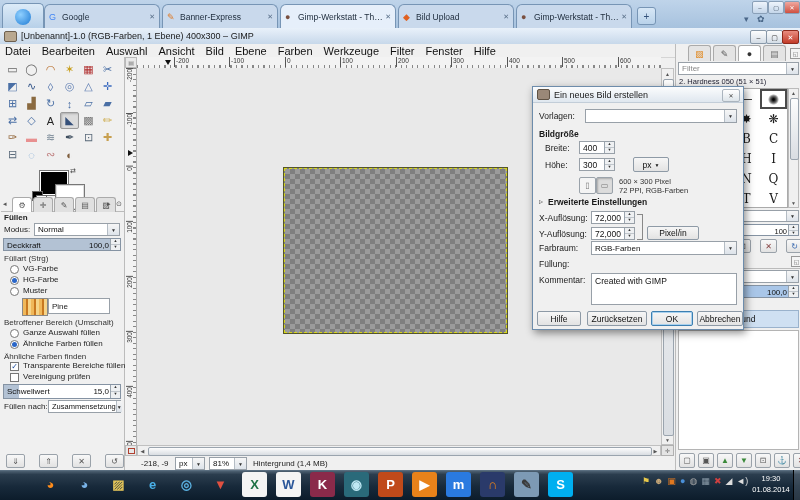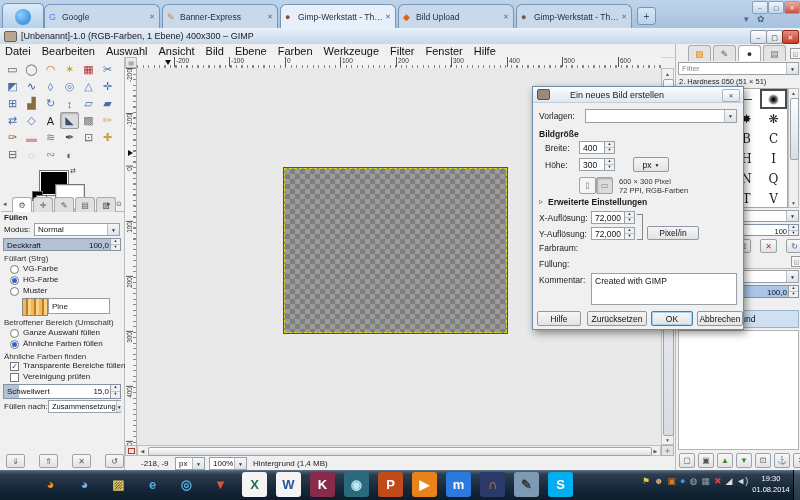--- a/index.html
+++ b/index.html
@@ -142,21 +142,21 @@
   .lthumb{width:14px;height:11px;margin:0 3px;background-color:#bbb;
     background-image:linear-gradient(45deg,#999 25%,transparent 25%,transparent 75%,#999 75%),
       linear-gradient(45deg,#999 25%,transparent 25%,transparent 75%,#999 75%);
     background-position:0 0,3px 3px;background-size:6px 6px;border:1px solid #888;}
   .lyrempty{left:2px;top:286px;width:121px;height:120px;background:#fff;border:1px solid #b4b4b4;box-sizing:border-box;}
 
   
   .dialog{left:532px;top:86px;width:212px;height:244px;background:#f0f0f0;
     border:1px solid #6d8cab;box-shadow:2px 3px 8px rgba(0,0,0,.45);z-index:50;box-sizing:border-box;}
   .dlgtitle{left:0;top:0;width:100%;height:15px;background:linear-gradient(#fbfcfd,#dfe7ef);
-    border-bottom:1px solid #c2cdd8;display:flex;align-items:center;gap:16px;}
+    border-bottom:1px solid #c2cdd8;display:flex;align-items:center;}
   .dlgtitle .wilber{width:11px;height:9px;margin:0 4px;background:#9a8878;border:1px solid #5f5244;border-radius:2px;}
   .dlgtitle .t{font-size:9px;color:#1a1a1a;}
   .dlgclose{position:absolute;right:3px;top:2px;width:16px;height:11px;border:1px solid #aab4be;border-radius:2px;
     background:linear-gradient(#fff,#dde4ea);font-size:6px;color:#444;display:flex;align-items:center;justify-content:center;}
   .dlab{font-size:8.5px;color:#1a1a1a;}
   .dinput{background:#fff;border:1px solid #98a0a8;font-size:8.5px;color:#111;
     display:flex;align-items:center;padding-left:3px;box-sizing:border-box;}
   .dbtn{border:1px solid #8e9aa6;border-radius:2px;background:linear-gradient(#f6f6f6,#e3e3e3);
     font-size:8.5px;color:#111;display:flex;align-items:center;justify-content:center;box-sizing:border-box;}
   .dbtn.focus{border:1px solid #3c7fb1;box-shadow:inset 0 0 0 1px #a9d1ee;}
@@ -543,21 +543,21 @@
   <div class="r qmask" style="left:125px;top:445px;">
       <b></b>
     </div>
   <div class="r statusbar">
     <span class="t tx" style="left:16px;">-218, -9</span>
     <div class="r sel" style="left:50px;top:0;width:30px;height:13px;">
       <span>px</span>
         <span class="arr">▼</span>
     </div>
     <div class="r sel" style="left:84px;top:0;width:38px;height:13px;">
-      <span>100%</span>
+      <span>81%</span>
         <span class="arr">▼</span>
     </div>
     <span class="t tx" style="left:128px;">Hintergrund (1,4 MB)</span>
   </div>
 
   <div class="r rdock">
     <div class="r" style="left:12px;top:0;">
 
         <div class="rtab" style="position: relative; float: left; margin-right: 2px; background: rgb(228, 228, 228);">
           <span style="color: rgb(224, 136, 32);">▨</span>
@@ -842,20 +842,24 @@
           <i>▲</i>
           <i>▼</i>
         </span>
     </div>
     <div class="chain r" style="left:104px;top:127px;height:24px;"></div>
     <div class="dbtn r" style="left:114px;top:139px;width:52px;height:14px;">
       <span>Pixel/in</span>
     </div>
 
     <span class="tx dlab" style="left:6px;top:156px;">Farbraum:</span>
+    <div class="r sel" style="left:58px;top:154px;width:146px;height:14px;">
+      <span>RGB-Farben</span>
+        <span class="arr">▼</span>
+    </div>
     <span class="tx dlab" style="left:6px;top:172px;">Füllung:</span>
     <span class="tx dlab" style="left:6px;top:188px;">Kommentar:</span>
     <div class="dinput r" style="left:58px;top:186px;width:146px;height:32px;align-items:flex-start;padding-top:2px;">
       <span>Created with GIMP</span>
     </div>
 
     <div class="dbtn r" style="left:4px;top:224px;width:44px;height:15px;">
         <span>Hilfe</span>
       </div>
     <div class="dbtn r" style="left:54px;top:224px;width:60px;height:15px;">

